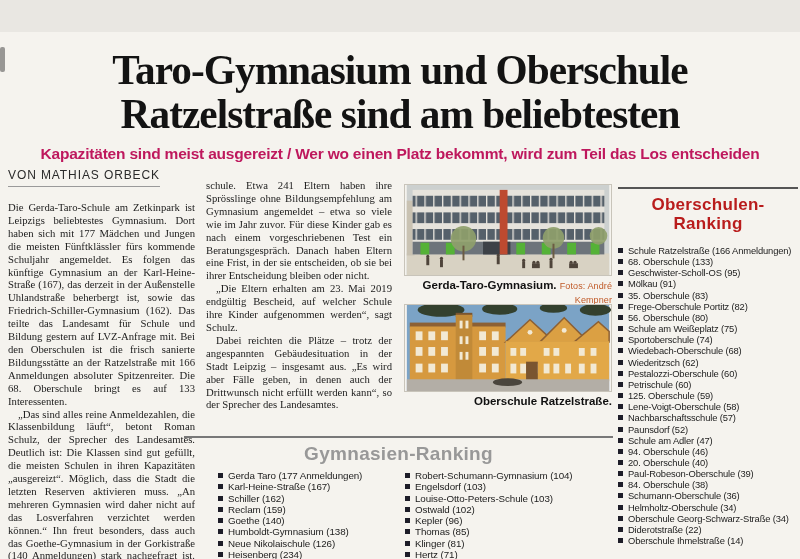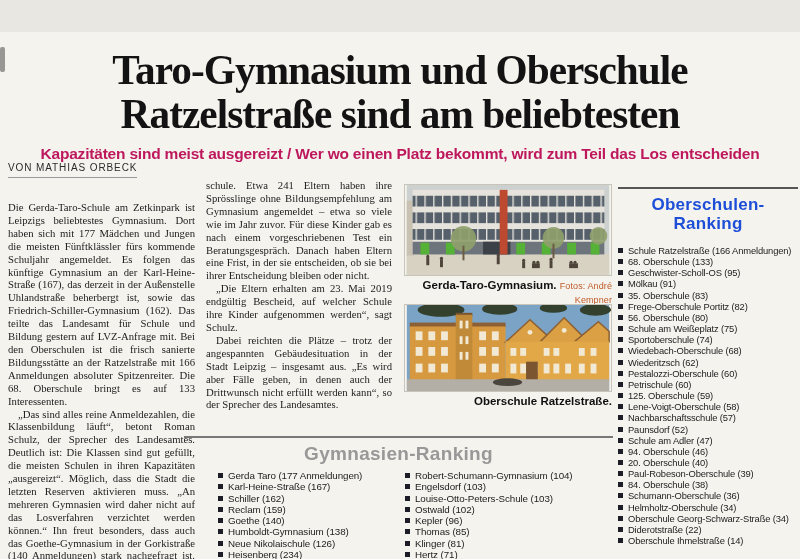--- a/index.html
+++ b/index.html
@@ -10,22 +10,22 @@
   }
   
   .headline{position:absolute;top:16px;left:0;width:800px;text-align:center;
     font-weight:bold;color:#131313;}
   .headline .hl-line{font-size:43px;line-height:44px;letter-spacing:-1px;
     transform:scaleX(0.96);transform-origin:center;white-space:nowrap;}
   .subheadline{position:absolute;top:113px;left:0;width:800px;text-align:center;
     font-family:"Liberation Sans", sans-serif;font-weight:bold;font-size:15.5px;
     letter-spacing:-0.2px;color:#be185d;white-space:nowrap;}
   
-  .byline{position:absolute;left:8px;top:130px;
-    font-family:"Liberation Sans", sans-serif;font-size:10px;letter-spacing:0.9px;
+  .byline{position:absolute;left:8px;top:136px;
+    font-family:"Liberation Sans", sans-serif;font-size:12px;letter-spacing:0.9px;
     color:#2b2b2b;text-decoration:underline;}
   .byline span{display:inline-block;border-bottom:1px solid #9a9a9a;padding-bottom:4px;}
   
   .col{position:absolute;text-align:justify;font-size:10.7px;line-height:12.9px;
     color:#1c1c1c;}
   .col p{margin:0;}
   .col p + p{text-indent:10px;}
   .col1{left:8px;top:169px;width:187px;height:383px;overflow:hidden;}
   .col2{left:206px;top:147px;width:186px;height:258px;overflow:hidden;}
   
@@ -39,21 +39,21 @@
   
   .rule{background:#555;height:2px;}
   .rank-title{font-family:"Liberation Sans", sans-serif;font-weight:bold;
     text-align:center;letter-spacing:0.3px;}
   .rank-list{font-family:"Liberation Sans", sans-serif;color:#1c1c1c;}
   .rank-item{position:relative;}
   .blt{display:inline-block;width:5px;height:5px;background:#1d1d28;
     margin-right:5px;position:relative;top:-1px;}
   
   .sidebar{position:absolute;left:618px;top:155px;width:180px;}
-  .sidebar .rank-title{margin-top:6px;font-size:17px;line-height:19px;color:#1d4ed8;}
+  .sidebar .rank-title{margin-top:6px;font-size:17px;line-height:19px;color:#b91c1c;}
   .sidebar .rank-list{margin-top:12px;font-size:9.4px;line-height:11.15px;
     letter-spacing:-0.15px;}
   .sidebar .rank-item{white-space:nowrap;}
   
   .gym-section{position:absolute;left:184px;top:404px;width:429px;height:155px;}
   .gym-section .rule{height:1.5px;background:#787878;}
   .gym-section .rank-title{margin-top:5px;font-size:19px;color:#989898;}
   .gym-col{position:absolute;top:34px;font-size:9.8px;line-height:11.3px;
     letter-spacing:-0.1px;}
   .gym-col1{left:34px;width:176px;}

